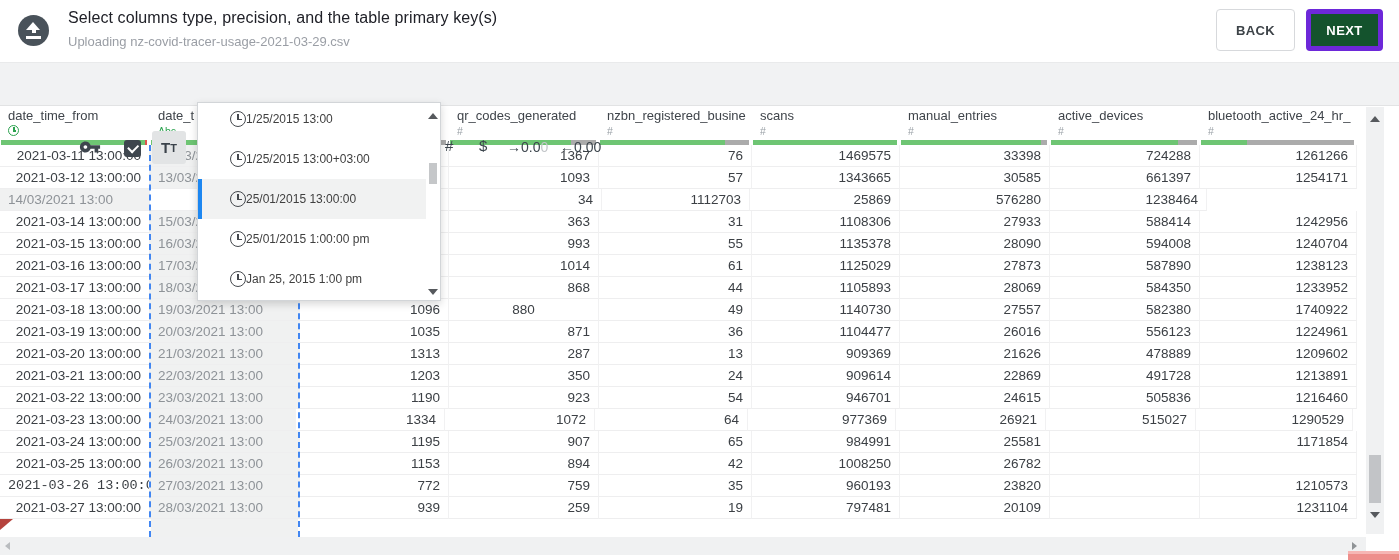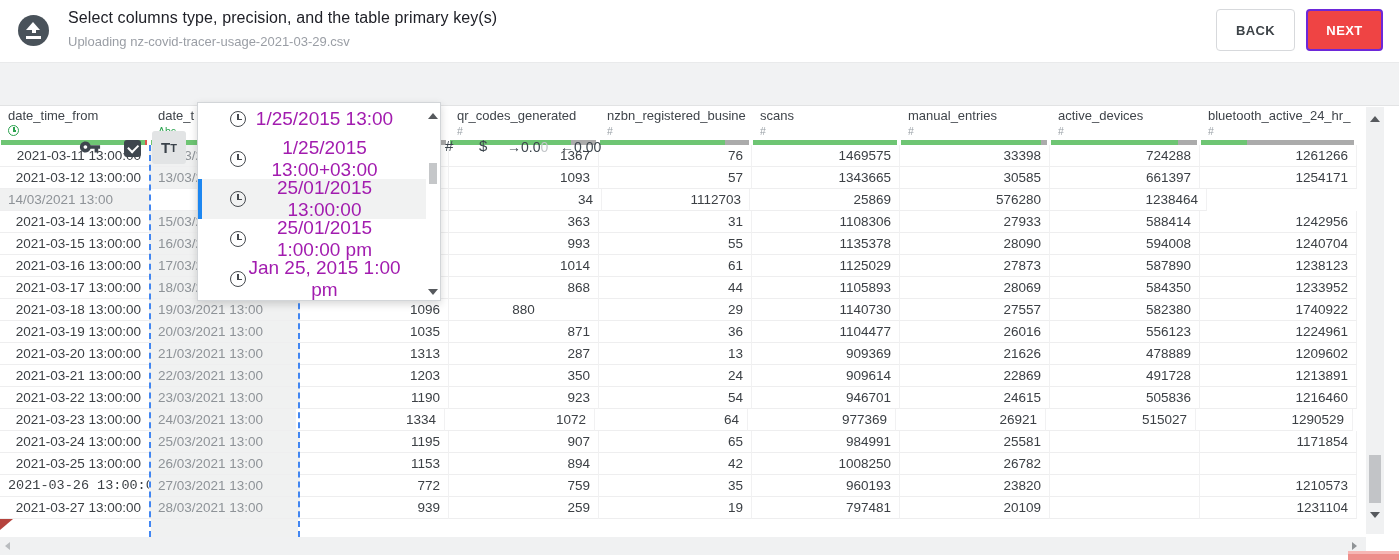--- a/index.html
+++ b/index.html
@@ -11,21 +11,21 @@
   .upload-ic { position:absolute; left:18px; top:15px; width:31px; height:31px; border-radius:50%; background:#49525a; }
   .upload-ic::before { content:''; position:absolute; left:8px; top:7px; width:0; height:0;
         border-left:7.5px solid transparent; border-right:7.5px solid transparent; border-bottom:8px solid #fff; }
   .upload-ic::after { content:''; position:absolute; left:13.5px; top:13px; width:4px; height:5px; background:#fff; }
   .upload-ic .tray { position:absolute; left:8px; top:21px; width:15px; height:2.5px; background:#fff; }
   .page-title { position:absolute; left:68px; top:9px; font-size:16px; font-weight:500; color:#202128; letter-spacing:.1px; }
   .page-sub { position:absolute; left:68px; top:34px; font-size:13px; font-weight:500; color:#9a9ea5; }
   .btn { position:absolute; top:9px; height:42px; border-radius:4px; font-size:13px; font-weight:700;
          letter-spacing:.4px; display:flex; align-items:center; justify-content:center; cursor:pointer; }
   .btn-back { left:1216px; width:79px; background:#fff; border:1px solid #d7d9dc; color:#3d4348; }
-  .btn-next { left:1306px; width:77px; background:#ef4444; border:2px solid #6d28d9; color:#fff; }
+  .btn-next { left:1306px; width:77px; background:#14532d; border:5px solid #6d28d9; color:#fff; }
 
   
   .toolbar { position:absolute; left:0; top:62px; width:1399px; height:44px; background:#f1f2f3;
              border-top:1px solid #e9eaeb; border-bottom:1px solid #e2e3e4; z-index:4; }
   .key-ic { position:absolute; left:78px; top:73px; }
   .cb { position:absolute; left:124px; top:77px; width:17px; height:17px; background:#3e464e; border-radius:3px; }
   .cb::after { content:''; position:absolute; left:3.5px; top:4px; width:8px; height:4.5px;
         border-left:2px solid #fff; border-bottom:2px solid #fff; transform:rotate(-45deg); }
   .tt-btn { position:absolute; left:152px; top:68px; width:34px; height:33px; background:#e2e4e5; border-radius:3px;
             display:flex; align-items:center; justify-content:center; color:#3b434b; font-weight:600; }
@@ -68,21 +68,21 @@
   .sel-overlay { position:absolute; left:149px; top:145px; width:151px; height:392px; z-index:3;
         border-left:2px dashed #4186f2; border-right:2px dashed #4186f2; pointer-events:none; }
   .err-tri { position:absolute; left:0; top:519px; width:0; height:0; z-index:2;
         border-top:11px solid #b5433d; border-right:13px solid transparent; }
 
   
   .dd-panel { position:absolute; left:197px; top:102px; width:244px; height:199px; background:#fff;
         border:1px solid #d2d5d8; box-shadow:0 3px 8px rgba(0,0,0,.16); z-index:10; overflow:hidden; }
   .dd-list { position:absolute; left:0; top:-4px; width:229px; }
   .dd-item { position:relative; height:40px; display:flex; align-items:center; padding-left:32px; }
-  .dd-item .dd-label { flex:1; text-align:center; padding-right:24px; font-size:19px; color:#a21caf; }
+  .dd-item .dd-label { flex:1; text-align:left; padding-right:24px; font-size:12px; color:#404040; }
   .dd-item.sel { background:#f1f2f2; }
   .dd-item.sel::before { content:''; position:absolute; left:0; top:0; width:4px; height:100%; background:#1d87f1; }
   .dd-sb { position:absolute; right:0; top:0; width:14px; height:100%; background:#fff; }
   .dd-sb .thumb { position:absolute; left:3px; top:60px; width:8px; height:21px; background:#c5c7c9; }
   .tri-up { width:0; height:0; border-left:5px solid transparent; border-right:5px solid transparent;
             border-bottom:6px solid #56595d; position:absolute; left:2px; }
   .tri-down { width:0; height:0; border-left:5px solid transparent; border-right:5px solid transparent;
             border-top:6px solid #56595d; position:absolute; left:2px; }
 
   
@@ -279,21 +279,21 @@
       <div class="tcell" style="width: 148px;">1105893</div>
       <div class="tcell" style="width: 150px;">28069</div>
       <div class="tcell" style="width: 150px;">584350</div>
       <div class="tcell" style="width: 157px;">1233952</div>
     </div>
     <div class="trow">
       <div class="tcell" style="width: 150px;">2021-03-18 13:00:00</div>
       <div class="tcell selcol left" style="width: 150px;">19/03/2021 13:00</div>
       <div class="tcell" style="width: 149px;">1096</div>
       <div class="tcell" style="width: 150px; text-align: center;">880</div>
-      <div class="tcell" style="width: 153px;">29</div>
+      <div class="tcell" style="width: 153px;">49</div>
       <div class="tcell" style="width: 148px;">1140730</div>
       <div class="tcell" style="width: 150px;">27557</div>
       <div class="tcell" style="width: 150px;">582380</div>
       <div class="tcell" style="width: 157px;">1740922</div>
     </div>
     <div class="trow">
       <div class="tcell" style="width: 150px;">2021-03-19 13:00:00</div>
       <div class="tcell selcol left" style="width: 150px;">20/03/2021 13:00</div>
       <div class="tcell" style="width: 149px;">1035</div>
       <div class="tcell" style="width: 150px;">871</div>

